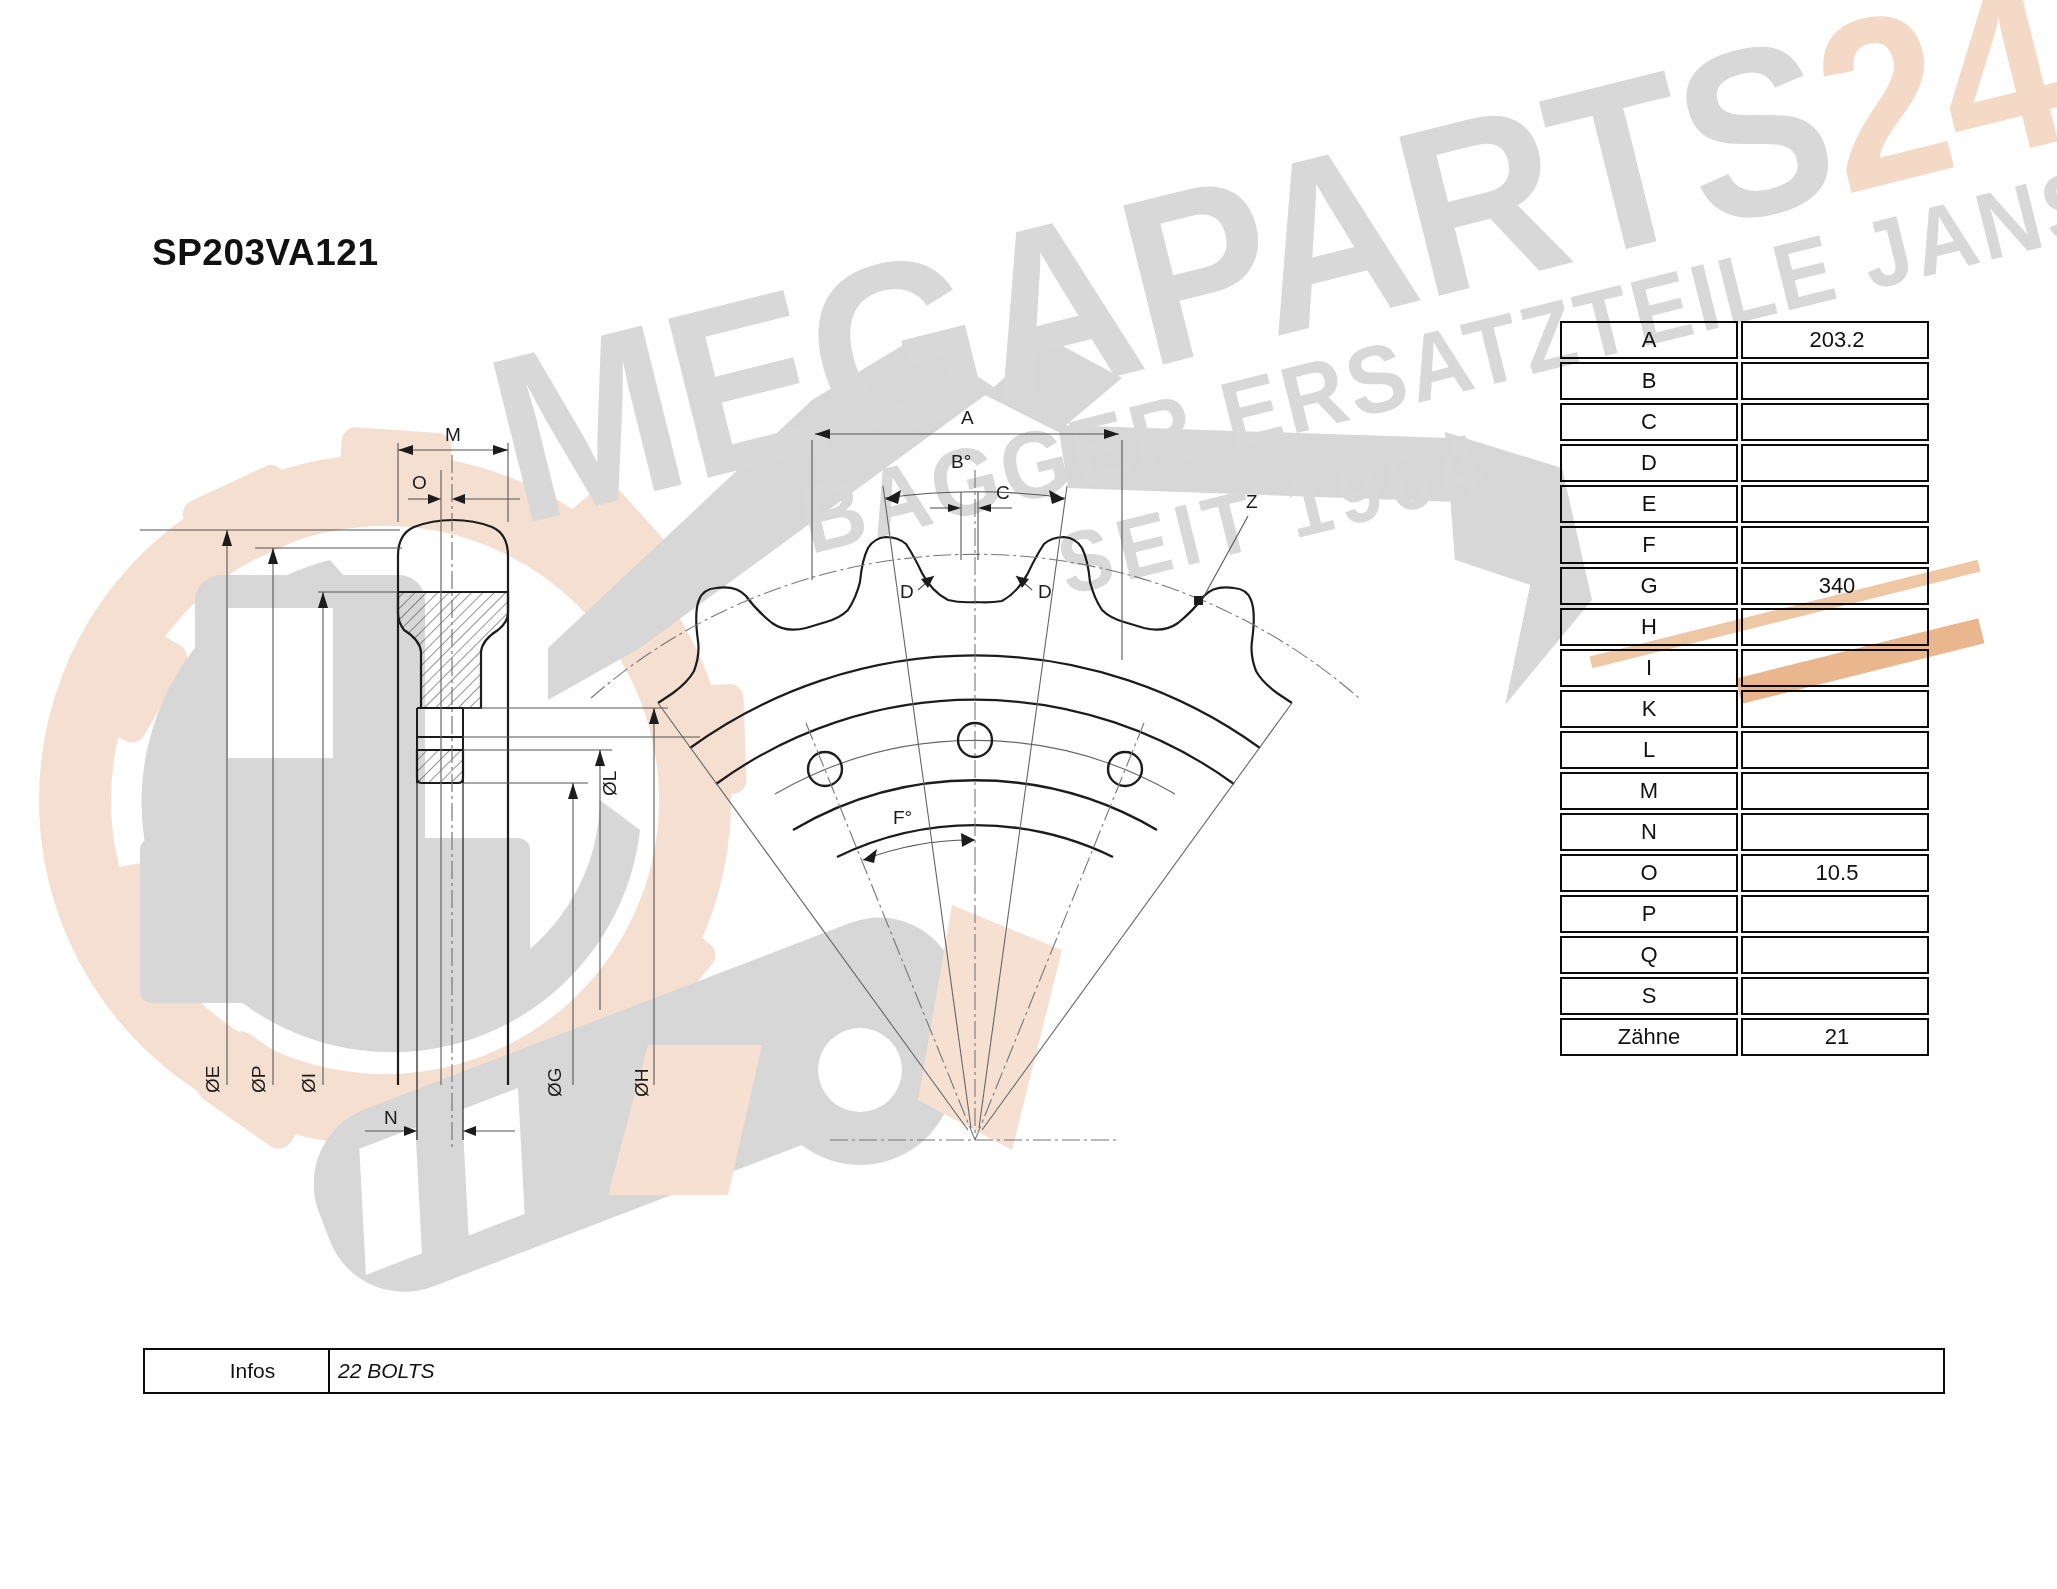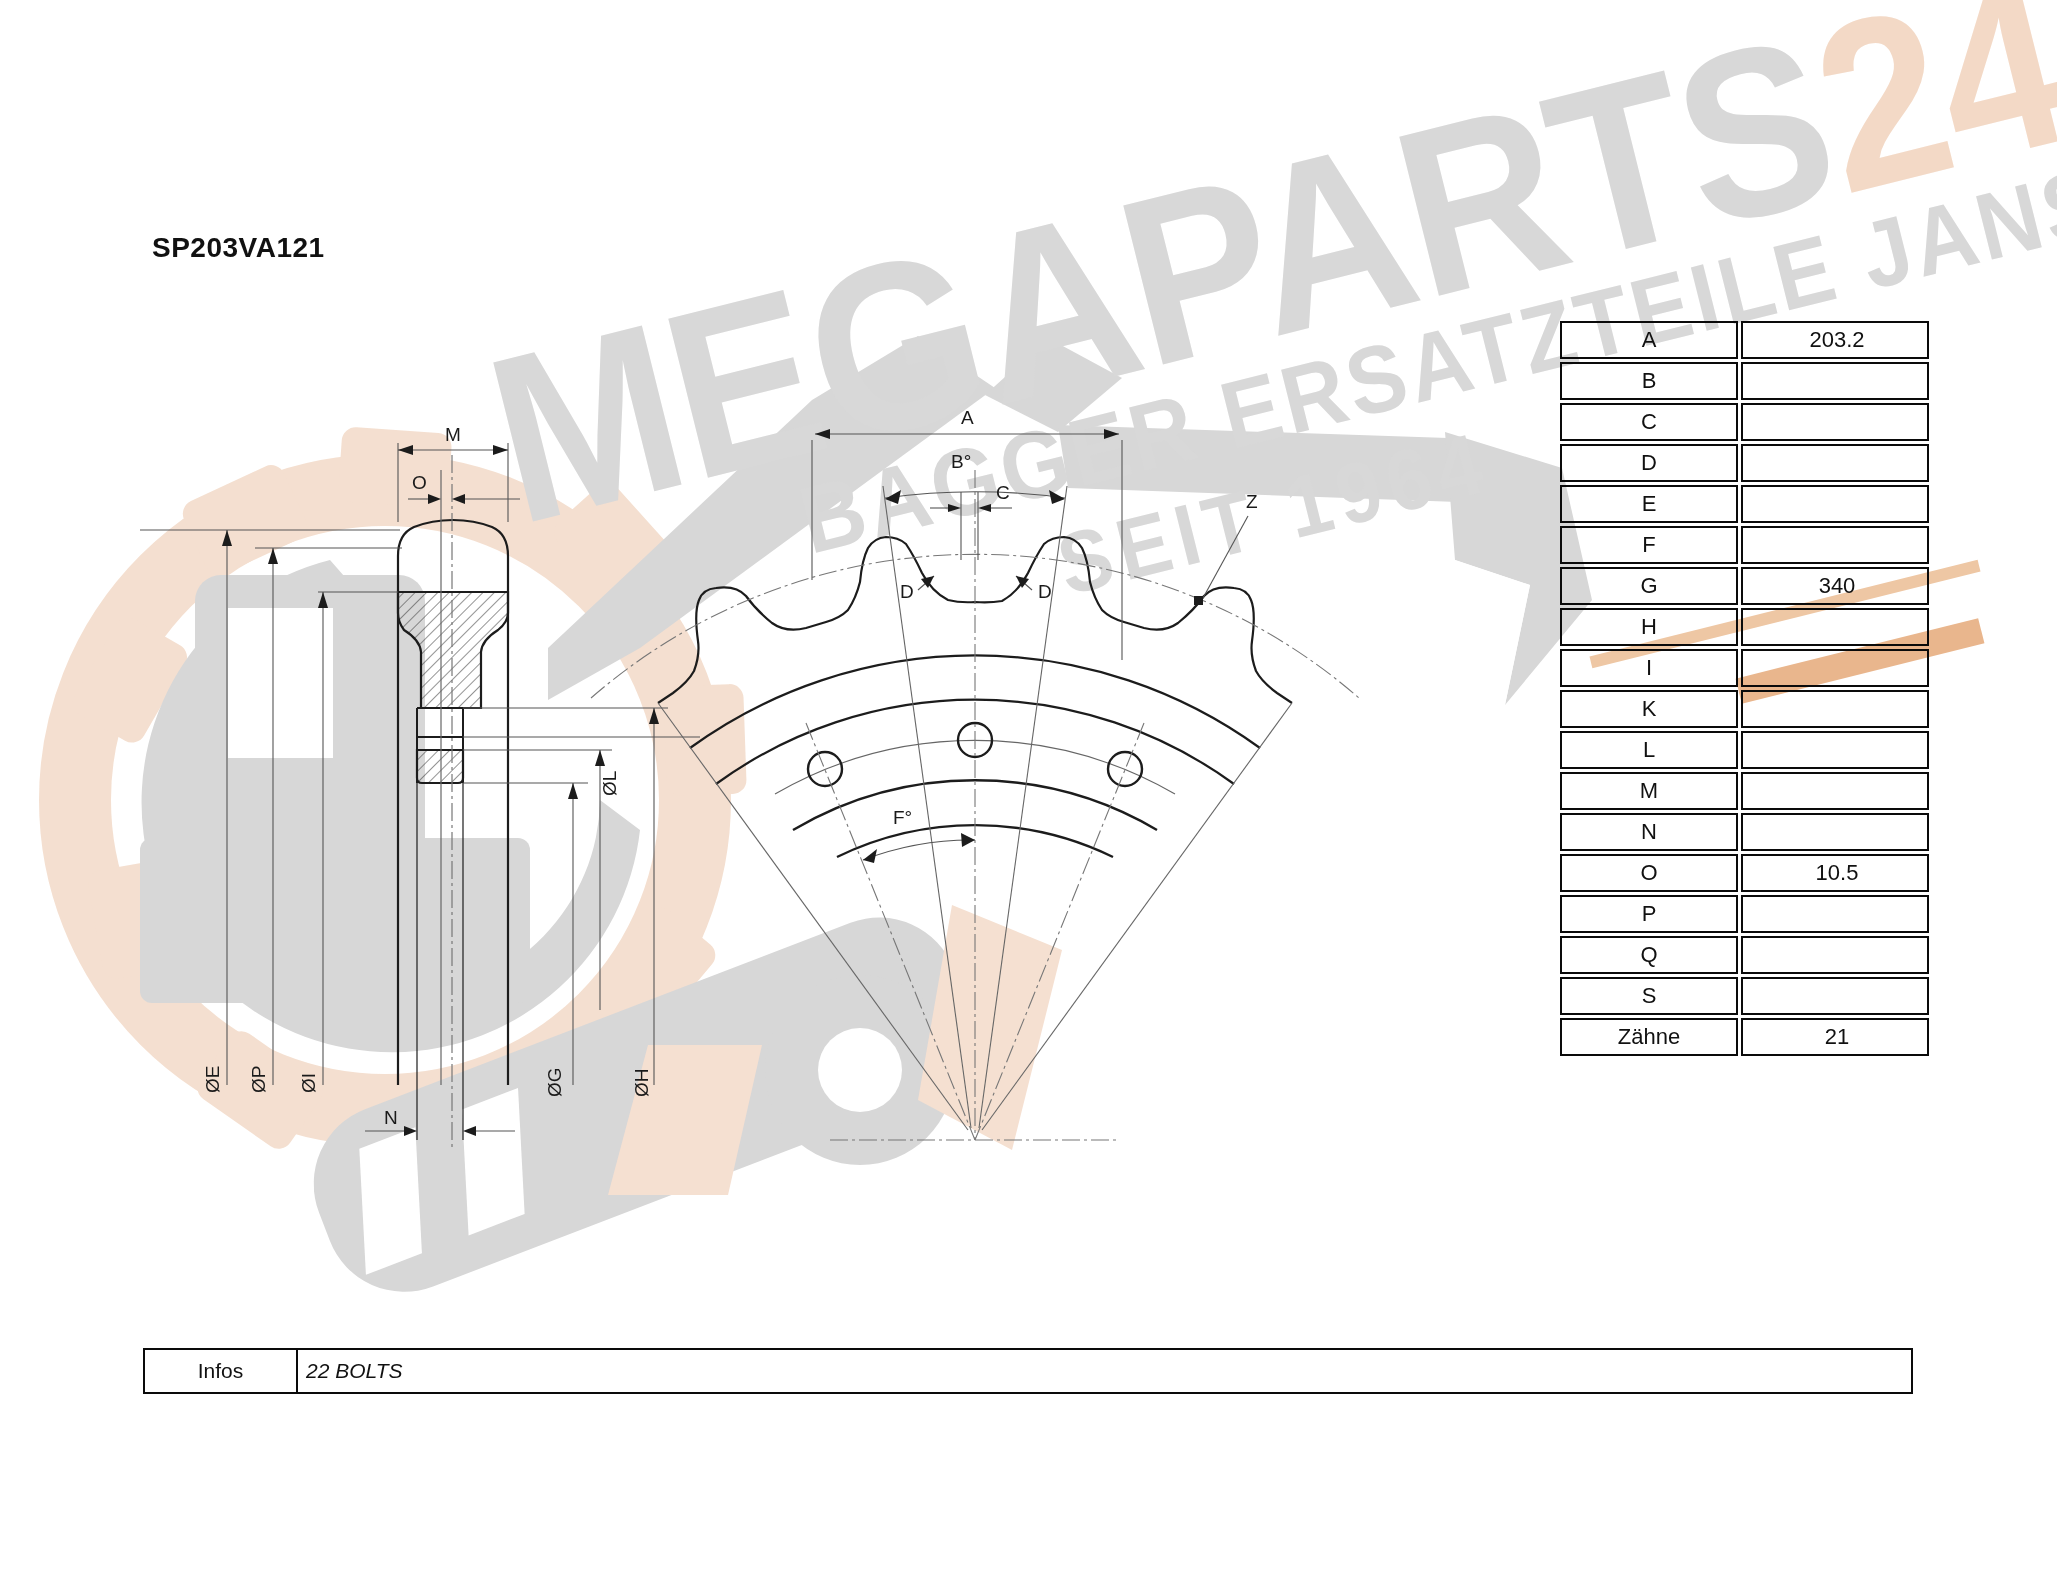--- a/index.html
+++ b/index.html
@@ -16,36 +16,36 @@
   }
   .wm-line1{font-size:238px;letter-spacing:-2px;}
   .wm-line1 .suffix{color:#f3d9c6;}
   .wm-line2{font-size:95px;letter-spacing:4px;margin:-18px 0 0 300px;}
   .wm-line3{font-size:86px;letter-spacing:8px;margin:14px 0 0 560px;}
   .wm-swoosh1{position:absolute;left:1585px;top:608px;width:400px;height:12px;background:#eec7a4;transform:rotate(-14deg);}
   .wm-swoosh2{position:absolute;left:1735px;top:648px;width:250px;height:26px;background:#e9b68d;transform:rotate(-14deg);}
   
   .drawing{position:absolute;left:0;top:0;z-index:2;}
   
-  .page-title{position:absolute;left:152px;top:232px;font-size:28px;font-weight:bold;letter-spacing:.5px;z-index:3;}
+  .page-title{position:absolute;left:152px;top:232px;font-size:37px;font-weight:bold;letter-spacing:.5px;z-index:3;}
   
   .dim-table{
     position:absolute;left:1557px;top:318px;z-index:3;
     border-collapse:separate;border-spacing:3px;
   }
   .dim-table td{
     border:2px solid #0a0a0a;height:34px;font-size:22px;text-align:center;
     padding:0 4px;background:transparent;
   }
   .dim-table td.c1{width:166px;}
   .dim-table td.c2{width:172px;padding-left:8px;}
   
   .info-bar{
     position:absolute;left:143px;top:1348px;width:1766px;height:42px;z-index:3;
-    border:2px solid #0a0a0a;display:flex;align-items:stretch;font-size:21px;
+    border:2px solid #0a0a0a;display:flex;align-items:stretch;font-size:21px;padding-left:32px;
   }
   .info-bar .label{
     width:151px;border-right:2px solid #0a0a0a;display:flex;align-items:center;justify-content:center;
   }
   .info-bar .value{flex:1;display:flex;align-items:center;padding-left:8px;font-style:italic;}
   
   text.dim{font-family:"Liberation Sans",sans-serif;font-size:19px;fill:#1a1a1a;}
 </style>
 </head>
 <body>

